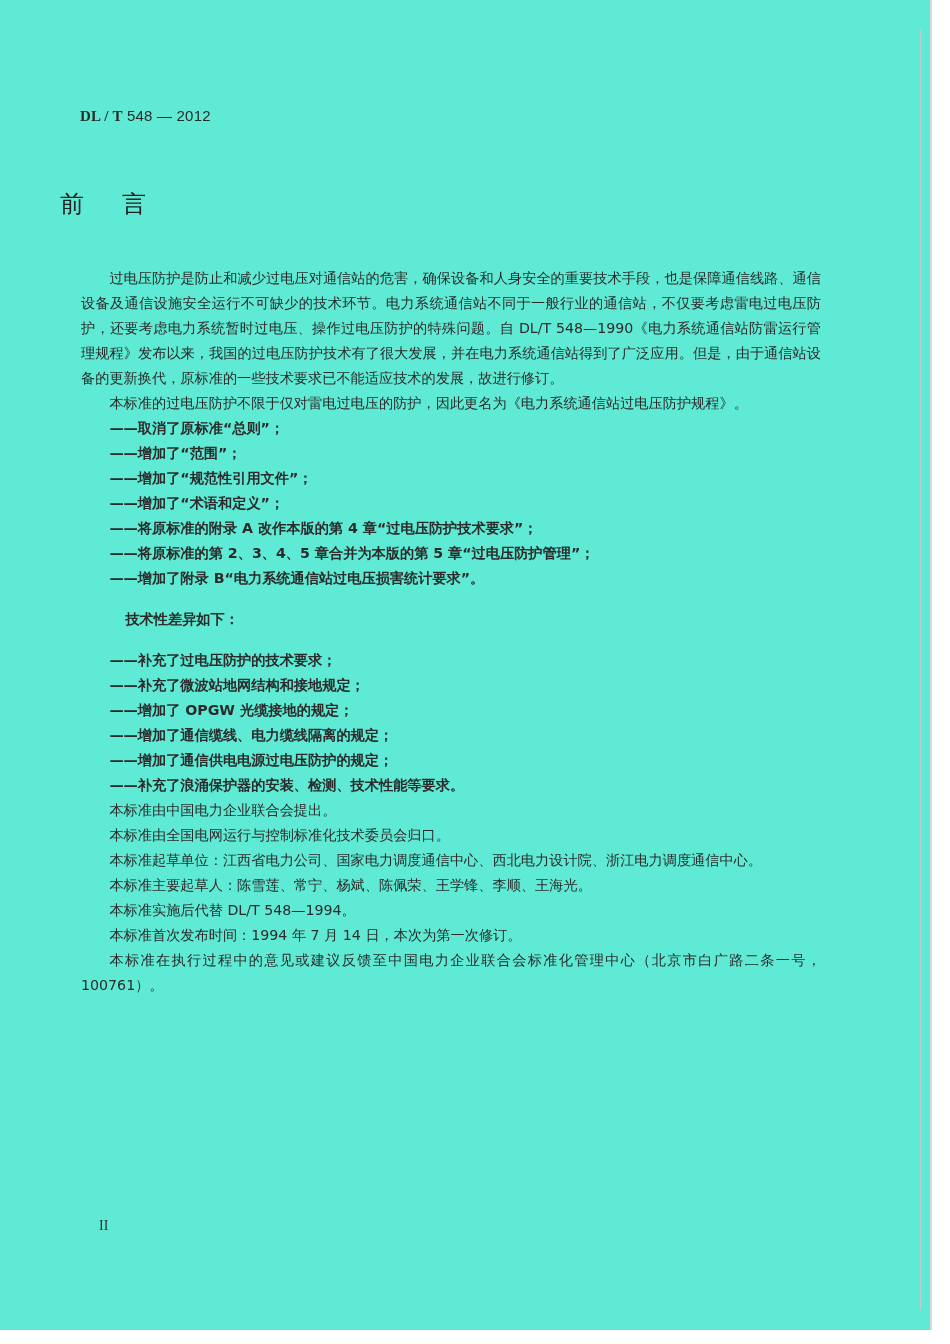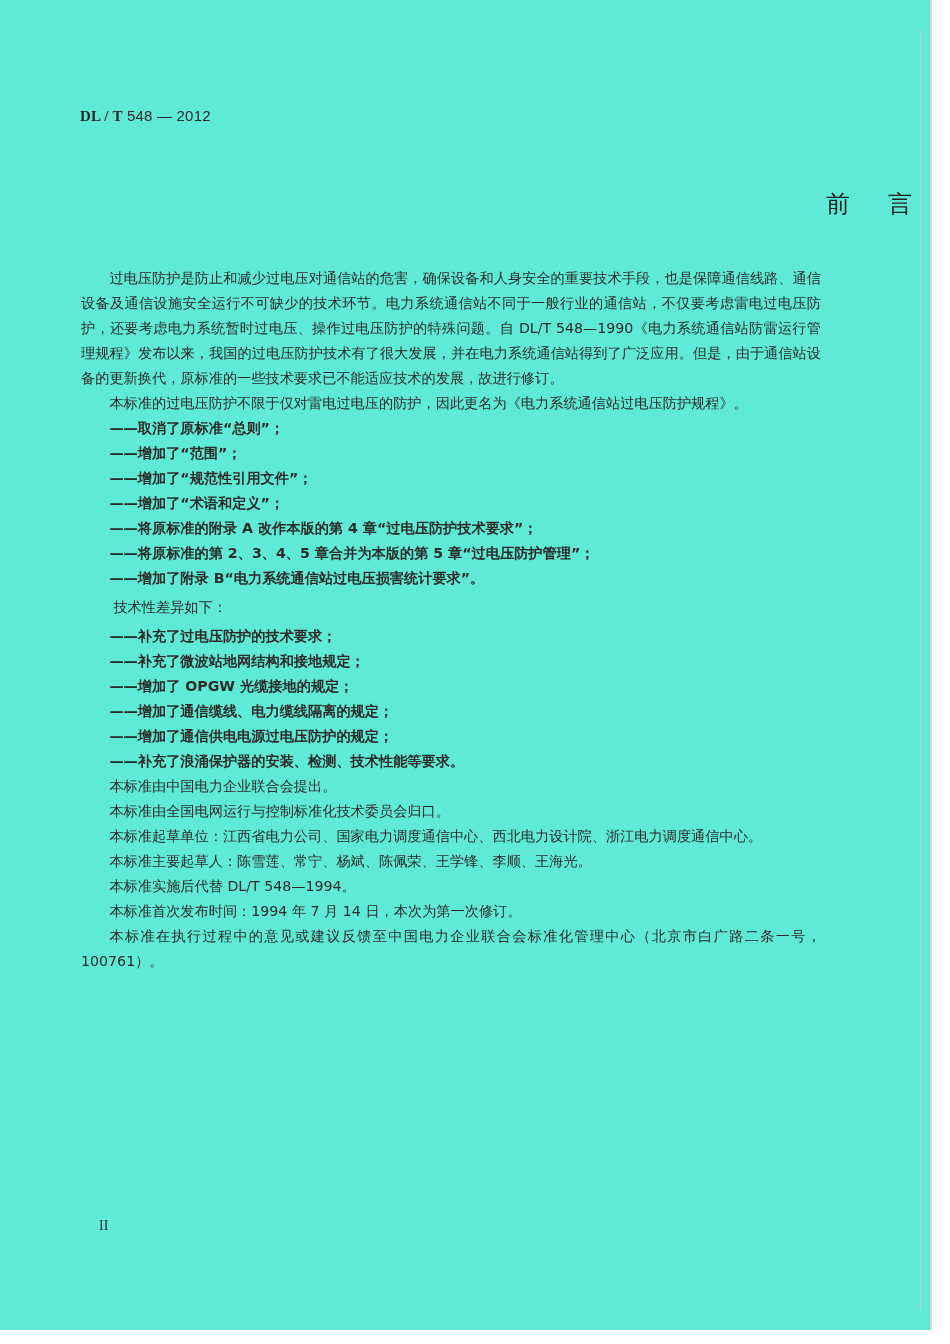--- a/index.html
+++ b/index.html
@@ -42,26 +42,26 @@
     .header-code .bold {
       font-family: "Liberation Serif", serif;
       font-weight: bold;
       font-size: 15px;
     }
     .title {
       position: absolute;
       left: 0;
       width: 950px;
       top: 188px;
-      text-align: right;
+      text-align: left;
       font-family: Liberation Sans, sans-serif;
       font-size: 24px;
       color: #222;
       letter-spacing: 38px;
-      padding-left: 44px;
+      padding-left: 60px;
       box-sizing: border-box;
     }
     .body {
       position: absolute;
       left: 81px;
       top: 266px;
       width: 740px;
       font-family: "DejaVu Sans", sans-serif;
       font-size: 14.2px;
       line-height: 25px;
@@ -72,22 +72,23 @@
       margin: 0;
       text-indent: 2em;
     }
     .li {
       margin: 0;
       padding-left: 2em;
       text-indent: 0;
       font-weight: bold;
     }
     .noindent-sub {
-      margin: 4px;
+      margin: 16px;
       padding-left: 2em;
+      font-weight: bold;
     }
     .page-num {
       position: absolute;
       left: 99px;
       top: 1218px;
       font-family: "Liberation Serif", serif;
       font-size: 14px;
       color: #333;
     }
   </style>

